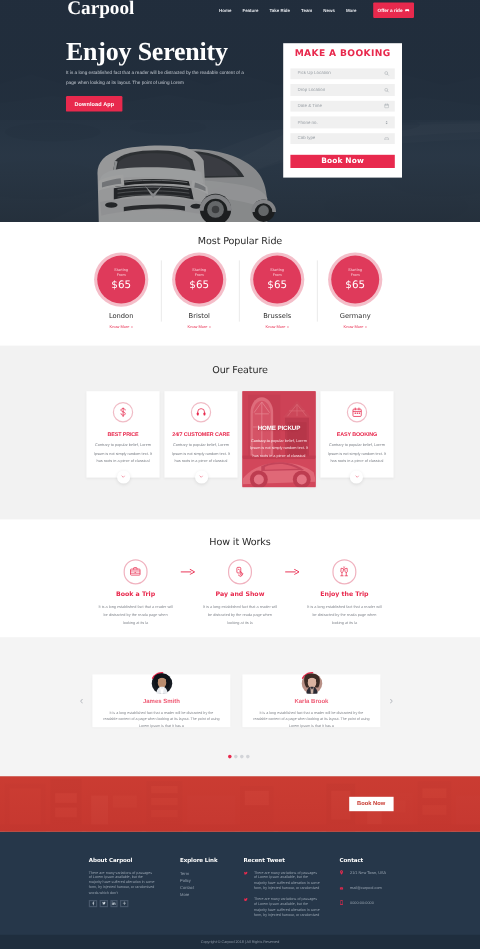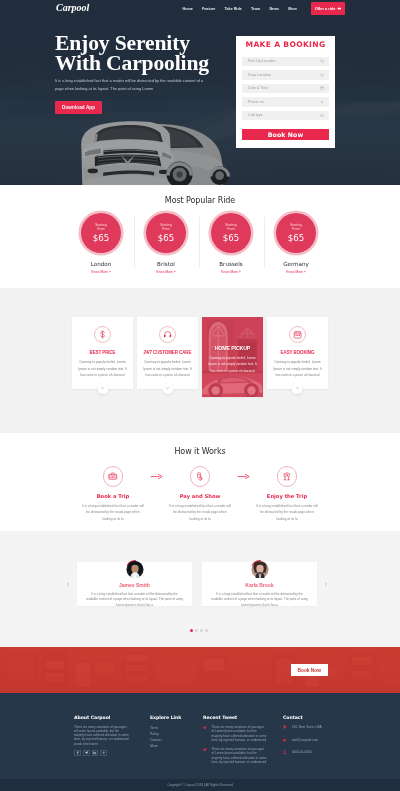--- a/index.html
+++ b/index.html
@@ -8,21 +8,21 @@
   .page { width:400px; height:791px; position:relative; }
 
   
   .hero { position:relative; height:185px; overflow:hidden; }
   .hero-bg { position:absolute; inset:0; }
   .herosvg { position:absolute; inset:0; width:400px; height:185px; }
   .hero-overlay { position:absolute; inset:0; background:linear-gradient(180deg,rgba(33,45,60,.93) 0%,rgba(32,44,58,.88) 40%,rgba(32,45,59,.86) 70%,rgba(28,39,51,.92) 100%); }
   .herocar { position:absolute; left:48px; bottom:-2px; width:206px; height:78px; filter:saturate(.28) brightness(.68) contrast(.9); opacity:.95; }
 
   .topbar { position:absolute; left:0; top:0; width:400px; height:17px; display:flex; align-items:center; padding:0 56px 0 56px; z-index:7; }
-  .logo { color:#fff; font-family:"Liberation Serif", serif; font-size:10px; font-weight:700; letter-spacing:0; line-height:1; margin-top:-1px;font-style:italic; }
+  .logo { color:#fff; font-family:"Liberation Serif", serif; font-size:16px; font-weight:700; letter-spacing:0; line-height:1; margin-top:-1px; }
   .nav { margin-left:auto; display:flex; align-items:center; gap:9.2px; margin-right:-1px; }
   .nav-i { color:#e6e9ee; font-size:3.7px; letter-spacing:0px; text-decoration:none; font-weight:600; white-space:nowrap; }
   .nav-cta { display:flex; align-items:center; gap:1.6px; background:#e8294d; color:#fff; font-size:3.9px; padding:3.6px 3.4px; border-radius:1px; text-decoration:none; font-weight:600; margin-left:5px; white-space:nowrap; }
   .ic-car-sm { width:4.6px; height:4.6px; }
 
   .hero-copy { position:absolute; left:55px; top:33px; width:230px; z-index:4; }
   .hero-copy h1 { font-family:"Liberation Serif", serif; font-weight:700; color:#fff; line-height:0.93; }
   .hero-copy .l1, .hero-copy .l2 { display:block; font-size:21.6px; letter-spacing:-.15px; white-space:nowrap; }
   .hero-p { color:#c5cbd3; font-size:3.9px; line-height:2.1; margin-top:4px; width:152px; }
   .hero-btn { display:inline-block; margin-top:7px; background:#e8294d; color:#fff; font-size:4.6px; font-weight:700; padding:4px 7px; border-radius:1px; text-decoration:none; letter-spacing:.1px; }
@@ -224,21 +224,20 @@
             <circle cx="4.6" cy="11.4" r="1.1" fill="#fff"></circle>
               <circle cx="11.4" cy="11.4" r="1.1" fill="#fff"></circle>
           </svg>
         </a>
       </nav>
     </header>
 
     <div class="hero-copy">
       <h1>
         <span class="l1">Enjoy Serenity</span>
-        <span class="l2">With Carpooling</span>
       </h1>
       <p class="hero-p">It is a long established fact that a reader will be distracted by the readable content of a page when looking at its layout. The point of using Lorem</p>
       <a class="hero-btn">Download App</a>
     </div>
 
     <div class="booking">
       <div class="booking-title">MAKE A BOOKING</div>
       <div class="bk-field">
         <input type="text" placeholder="Pick Up Location" style="">
         <svg class="bki" viewBox="0 0 16 16">
@@ -311,20 +310,21 @@
      <div class="lab">Starting<br>From</div>
      <div class="price">$65</div>
    </div>
    <div class="pop-city">Germany</div>
    <div class="pop-link">Know More »</div>
  </div>
       </div>
   </section>
 
   <section class="features">
+    <h2 class="sec-title">Our Feature</h2>
     <div class="feat-row">
         <div class="feat-card">
     <div class="feat-icon">
             <svg viewBox="0 0 24 24">
               <path d="M12 2.6 V21.4" stroke="#e8294d" stroke-width="1.7" stroke-linecap="round"></path>
               <path d="M16.6 7 C16.6 4.9 14.5 3.8 12 3.8 C9.5 3.8 7.4 4.9 7.4 7 C7.4 9.2 9.5 10.2 12 10.9 C14.5 11.6 16.6 12.8 16.6 15 C16.6 17.2 14.5 18.3 12 18.3 C9.5 18.3 7.4 17.2 7.4 15" fill="none" stroke="#e8294d" stroke-width="1.7" stroke-linecap="round"></path>
             </svg>
           </div>
     <div class="feat-title">BEST PRICE</div>
     <div class="feat-text">Contrary to popular belief, Lorem Ipsum is not simply random text. It has roots in a piece of classical</div>

